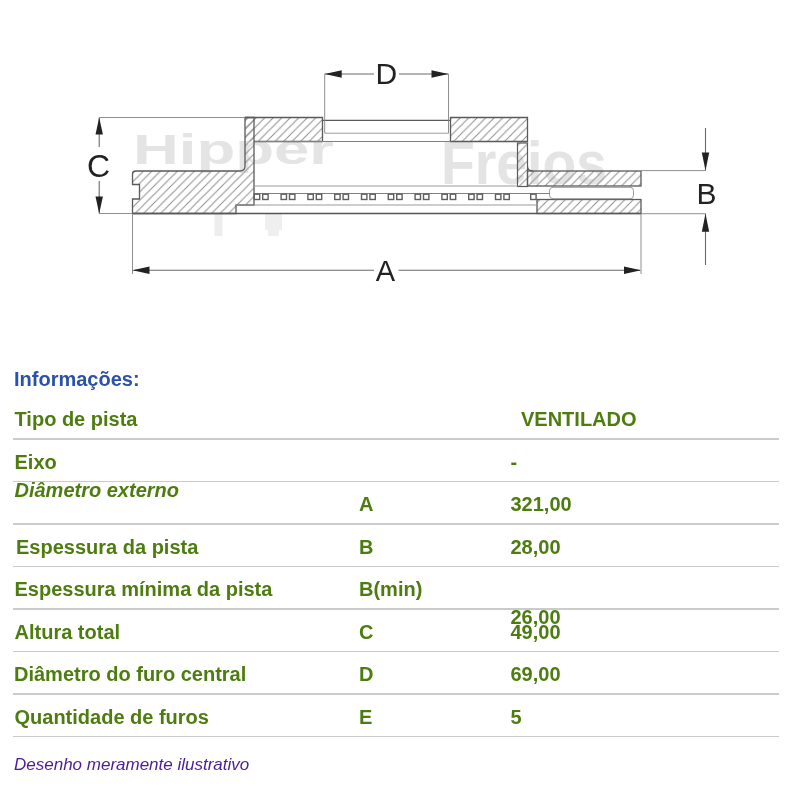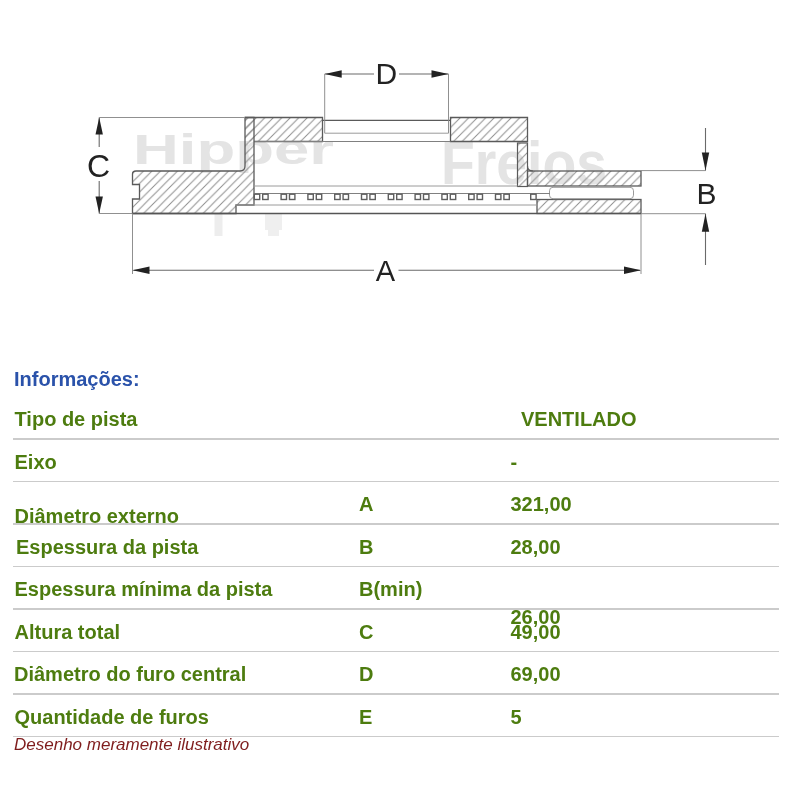--- a/index.html
+++ b/index.html
@@ -139,21 +139,21 @@
 <div class="abs" style="left:14px;top:368.5px;font-size:20px;font-weight:bold;color:#2a52aa;line-height:20px;">Informações:</div>
 
 <div class="abs lbl" style="left:14.5px;top:409px;">Tipo de pista</div>
 <div class="abs lbl" style="left:521px;top:409px;">VENTILADO</div>
 <div class="rline" style="top:438px;"></div>
 
 <div class="abs lbl" style="left:14.5px;top:451.5px;">Eixo</div>
 <div class="abs lbl" style="left:510.5px;top:451.5px;">-</div>
 <div class="rline" style="top:480.5px;"></div>
 
-<div class="abs lbl" style="left:14.5px;top:506px;">Diâmetro externo</div>
+<div class="abs lbl" style="left:14.5px;top:480px;font-style:italic;">Diâmetro externo</div>
 <div class="abs lbl" style="left:359px;top:494px;">A</div>
 <div class="abs lbl" style="left:510.5px;top:494px;">321,00</div>
 <div class="rline" style="top:523px;"></div>
 
 <div class="abs lbl" style="left:16px;top:536.5px;">Espessura da pista</div>
 <div class="abs lbl" style="left:359px;top:536.5px;">B</div>
 <div class="abs lbl" style="left:510.5px;top:536.5px;">28,00</div>
 <div class="rline" style="top:565.5px;"></div>
 
 <div class="abs lbl" style="left:14.5px;top:579px;">Espessura mínima da pista</div>
@@ -169,13 +169,13 @@
 <div class="abs lbl" style="left:14px;top:664px;">Diâmetro do furo central</div>
 <div class="abs lbl" style="left:359px;top:664px;">D</div>
 <div class="abs lbl" style="left:510.5px;top:664px;">69,00</div>
 <div class="rline" style="top:693px;"></div>
 
 <div class="abs lbl" style="left:14.5px;top:706.5px;">Quantidade de furos</div>
 <div class="abs lbl" style="left:359px;top:706.5px;">E</div>
 <div class="abs lbl" style="left:510.5px;top:706.5px;">5</div>
 <div class="rline" style="top:735.5px;"></div>
 
-<div class="abs" style="left:14px;top:736px;font-size:17px;font-style:italic;color:#7f1d1d;line-height:17px;">Desenho meramente ilustrativo</div>
+<div class="abs" style="left:14px;top:756px;font-size:17px;font-style:italic;color:#4c1d95;line-height:17px;">Desenho meramente ilustrativo</div>
 
 </body></html>

